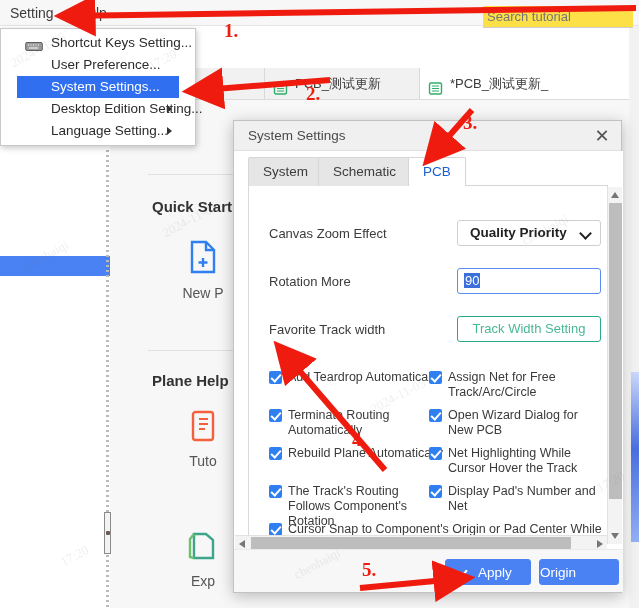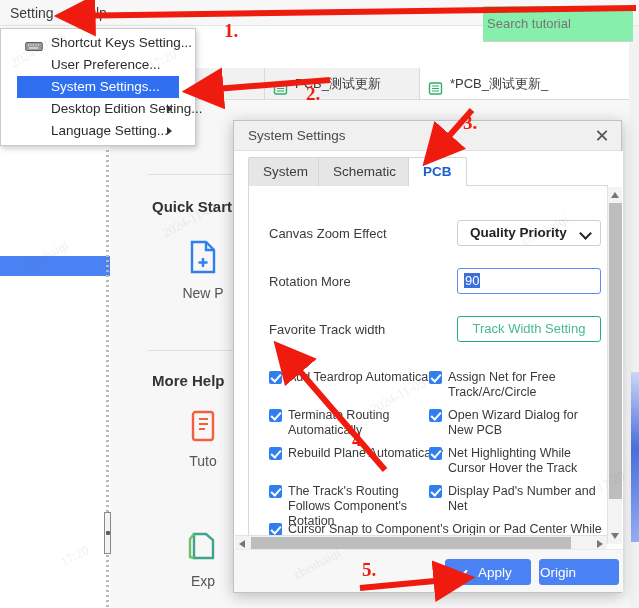--- a/index.html
+++ b/index.html
@@ -22,22 +22,22 @@
     background:#f7f7f7; border-bottom:1px solid #e6e6e6;
   }
   .menubar-item {
     position:absolute; top:4px; font-size:14px; color:#3c3c3c;
     padding:1px 6px;
   }
   #mb-setting { left:4px; }
   #mb-help { left:72px; }
 
   .search-box {
-    position:absolute; right:6px; top:6px; width:150px; height:36px;
-    border-bottom:1px solid #cfcfcf; background:#86efac;
+    position:absolute; right:6px; top:6px; width:150px; height:22px;
+    border-bottom:1px solid #cfcfcf; background:#fde047;
   }
   .search-box input {
     width:100%; height:100%; border:none; outline:none; background:transparent;
     font-family:"Liberation Sans", sans-serif; font-size:13px; color:#777;
     padding:0 4px;
   }
 
   
   .doctabs {
     position:absolute; left:110px; top:68px; width:529px; height:32px;
@@ -148,21 +148,21 @@
   .tabstrip {
     position:absolute; left:14px; top:6px; width:360px; height:29px;
     border-bottom:1px solid #d6d6d6;
   }
   .tab {
     position:absolute; top:0; height:34px; line-height:28px;
     padding:0 14px; font-size:13.5px; color:#3c3c3c;
     background:#e6e6e6; border:1px solid #d6d6d6; border-bottom:none;
     border-top-left-radius:2px; border-top-right-radius:2px;
   }
-  .tab.active { background:#ffffff; color:#1a5fd0; font-weight:bold; border-bottom:4px solid #c4b5fd; }
+  .tab.active { background:#ffffff; color:#1a5fd0; font-weight:normal; border-bottom:4px solid #c4b5fd; }
   #tab-system { left:0px; }
   #tab-schematic { left:70px; }
   #tab-pcb { left:160px; }
 
   .tabpanel {
     position:absolute; left:14px; top:35px; width:360px; height:358px;
     border:1px solid #d9d9d9; border-top:none; background:#ffffff;
     overflow:hidden;
   }
 
@@ -320,21 +320,21 @@
         <svg width="30" height="34" viewBox="0 0 30 34">
           <path d="M4 2h14l8 8v22H4z" fill="none" stroke="#2f7ff0" stroke-width="2.4"></path>
           <path d="M18 2v8h8" fill="none" stroke="#2f7ff0" stroke-width="2.4"></path>
           <path d="M15 18v9M10.5 22.5h9" stroke="#2f7ff0" stroke-width="2.4"></path>
         </svg>
       </span>
       <div class="lbl">New P</div>
     </div>
 
     <div class="hr-sep" style="top:250px"></div>
-    <div class="sect-head" id="mh-head">More Help</div>
+    <div class="sect-head" id="mh-head">Plane Help</div>
 
     <div class="tile" id="tile-tutorial">
       <span>
         <svg width="26" height="32" viewBox="0 0 26 32">
           <rect x="3" y="2" width="20" height="28" rx="2.5" fill="none" stroke="#f4603e" stroke-width="2.4"></rect>
           <path d="M9 9h9M9 14h9M9 19h6" stroke="#f4603e" stroke-width="2"></path>
         </svg>
       </span>
       <div class="lbl">Tuto</div>
     </div>

